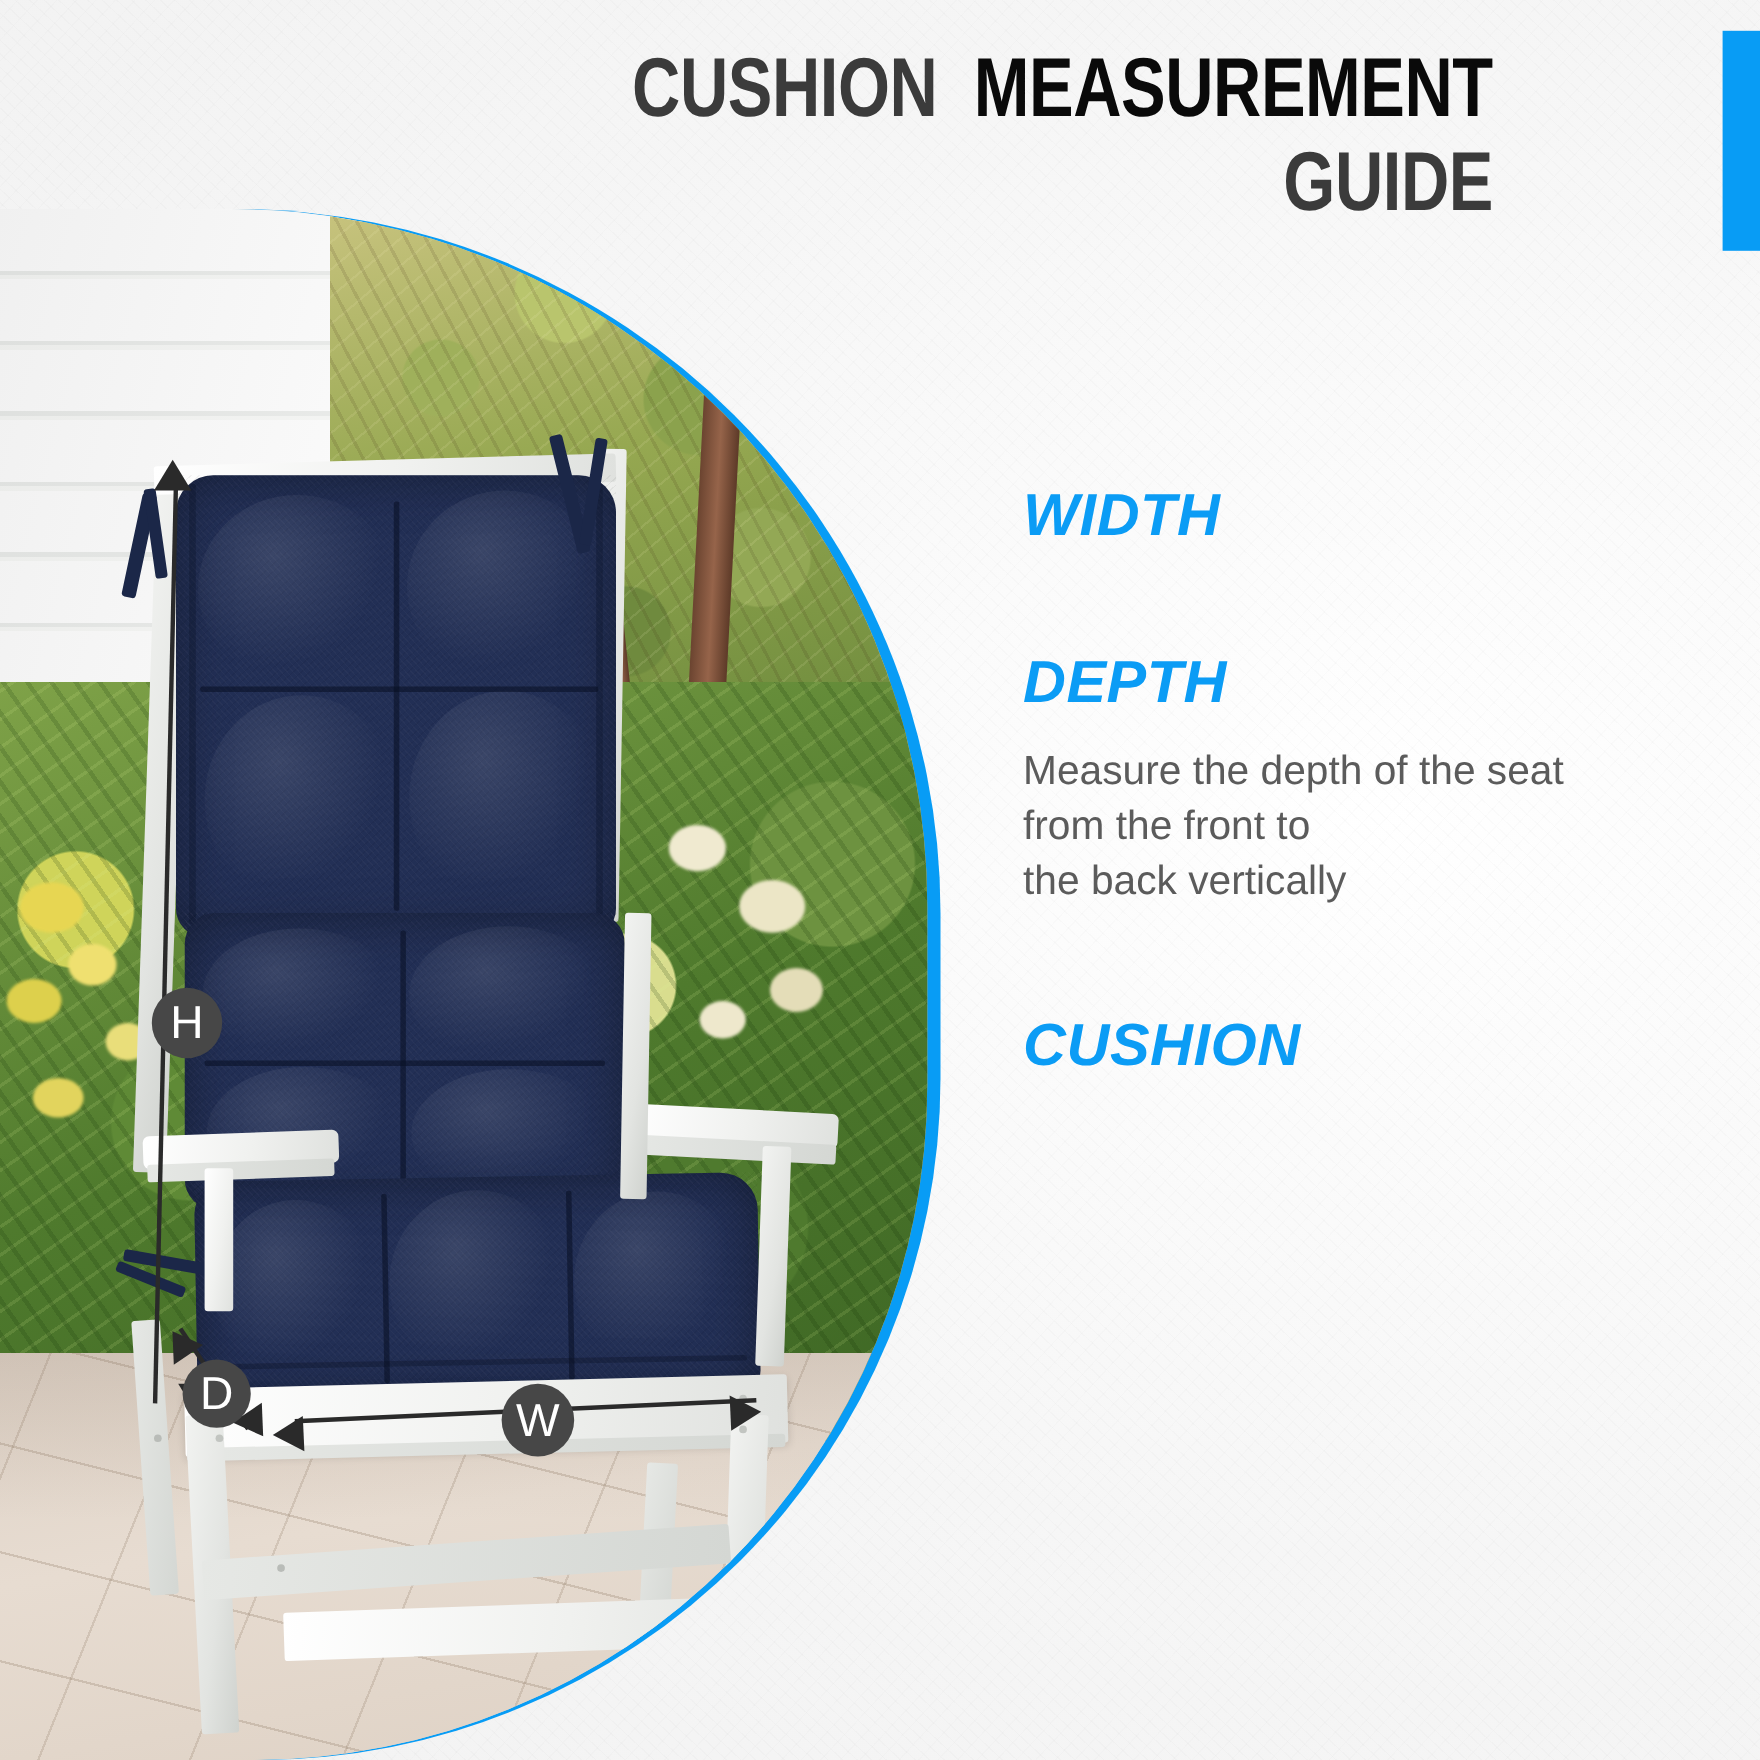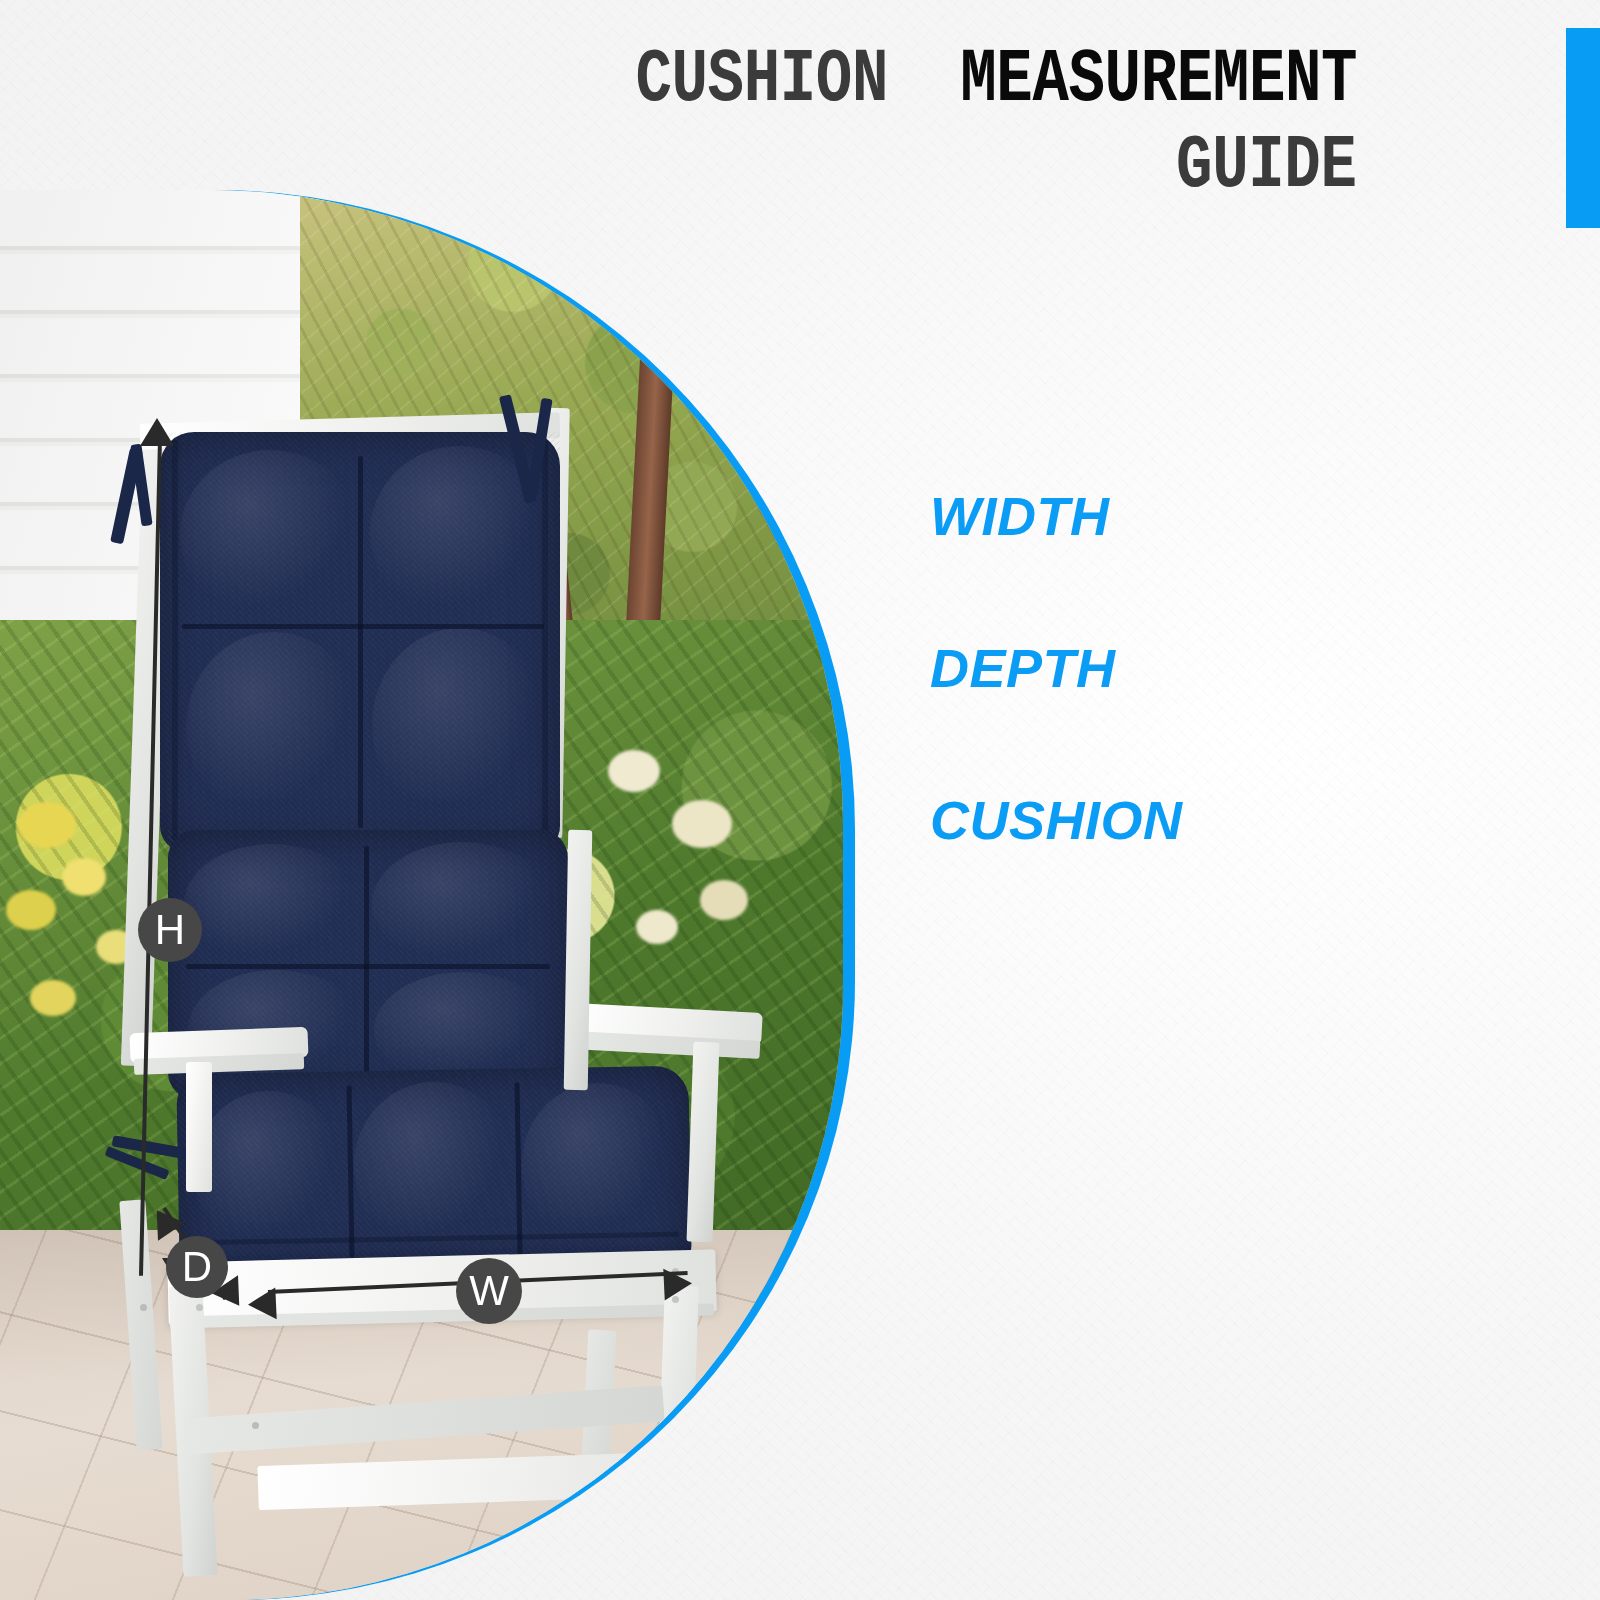--- a/index.html
+++ b/index.html
@@ -12,21 +12,21 @@
   
   #bg{
     position:absolute;inset:0;
     background:
       repeating-linear-gradient(43deg, rgba(0,0,0,0.016) 0 1px, rgba(0,0,0,0) 1px 9px),
       repeating-linear-gradient(-47deg, rgba(0,0,0,0.012) 0 1px, rgba(0,0,0,0) 1px 13px),
       radial-gradient(ellipse at 78% 46%, #ffffff 0%, #f6f6f6 55%, #f2f2f2 100%);
   }
 
   
-  #header{position:absolute;left:0;top:0;width:1447px;height:215px;font-family:Liberation Mono, monospace;}
+  #header{position:absolute;left:0;top:0;width:1447px;height:215px;}
   .title-line{
     position:absolute;right:90px;
     font-weight:700;font-size:76px;line-height:76px;
     letter-spacing:-0.5px;white-space:nowrap;
     transform:scaleX(0.80);transform-origin:right center;
   }
   #title-l1{top:42px;}
   #title-l2{top:128px;}
   .t-gray{color:#3b3b3b;}
   .t-black{color:#0a0a0a;}
@@ -147,21 +147,21 @@
   .arrow{position:absolute;width:0;height:0;}
   .badge{
     position:absolute;border-radius:50%;
     background:#474747;color:#fff;
     display:flex;align-items:center;justify-content:center;
     font-weight:400;font-family:"Liberation Sans",sans-serif;
   }
 
   
   #specs{position:absolute;left:930px;top:440px;width:620px;}
-  .spec{margin-bottom:96px;margin-top:48px;}
+  .spec{margin-bottom:96px;}
   .spec-title{
     font-size:54px;font-weight:700;font-style:italic;
     color:#0b9cf5;letter-spacing:0.5px;margin:0 0 28px 0;
     line-height:56px;
   }
   .spec-body{
     font-size:37px;line-height:50px;color:#5b5b5b;
     white-space:pre-line;margin:0;font-weight:400;
   }
 </style>
@@ -310,19 +310,22 @@
 </div>
 
 <div id="specs">
 
   <div class="spec">
     <p class="spec-title">WIDTH</p>
   </div>
 
   <div class="spec">
     <p class="spec-title">DEPTH</p>
+    <p class="spec-body">Measure the depth of the seat
+from the front to
+the back vertically</p>
   </div>
 
   <div class="spec" style="margin-bottom:0;">
     <p class="spec-title">CUSHION</p>
   </div>
 
 </div>
 
 </body></html>

